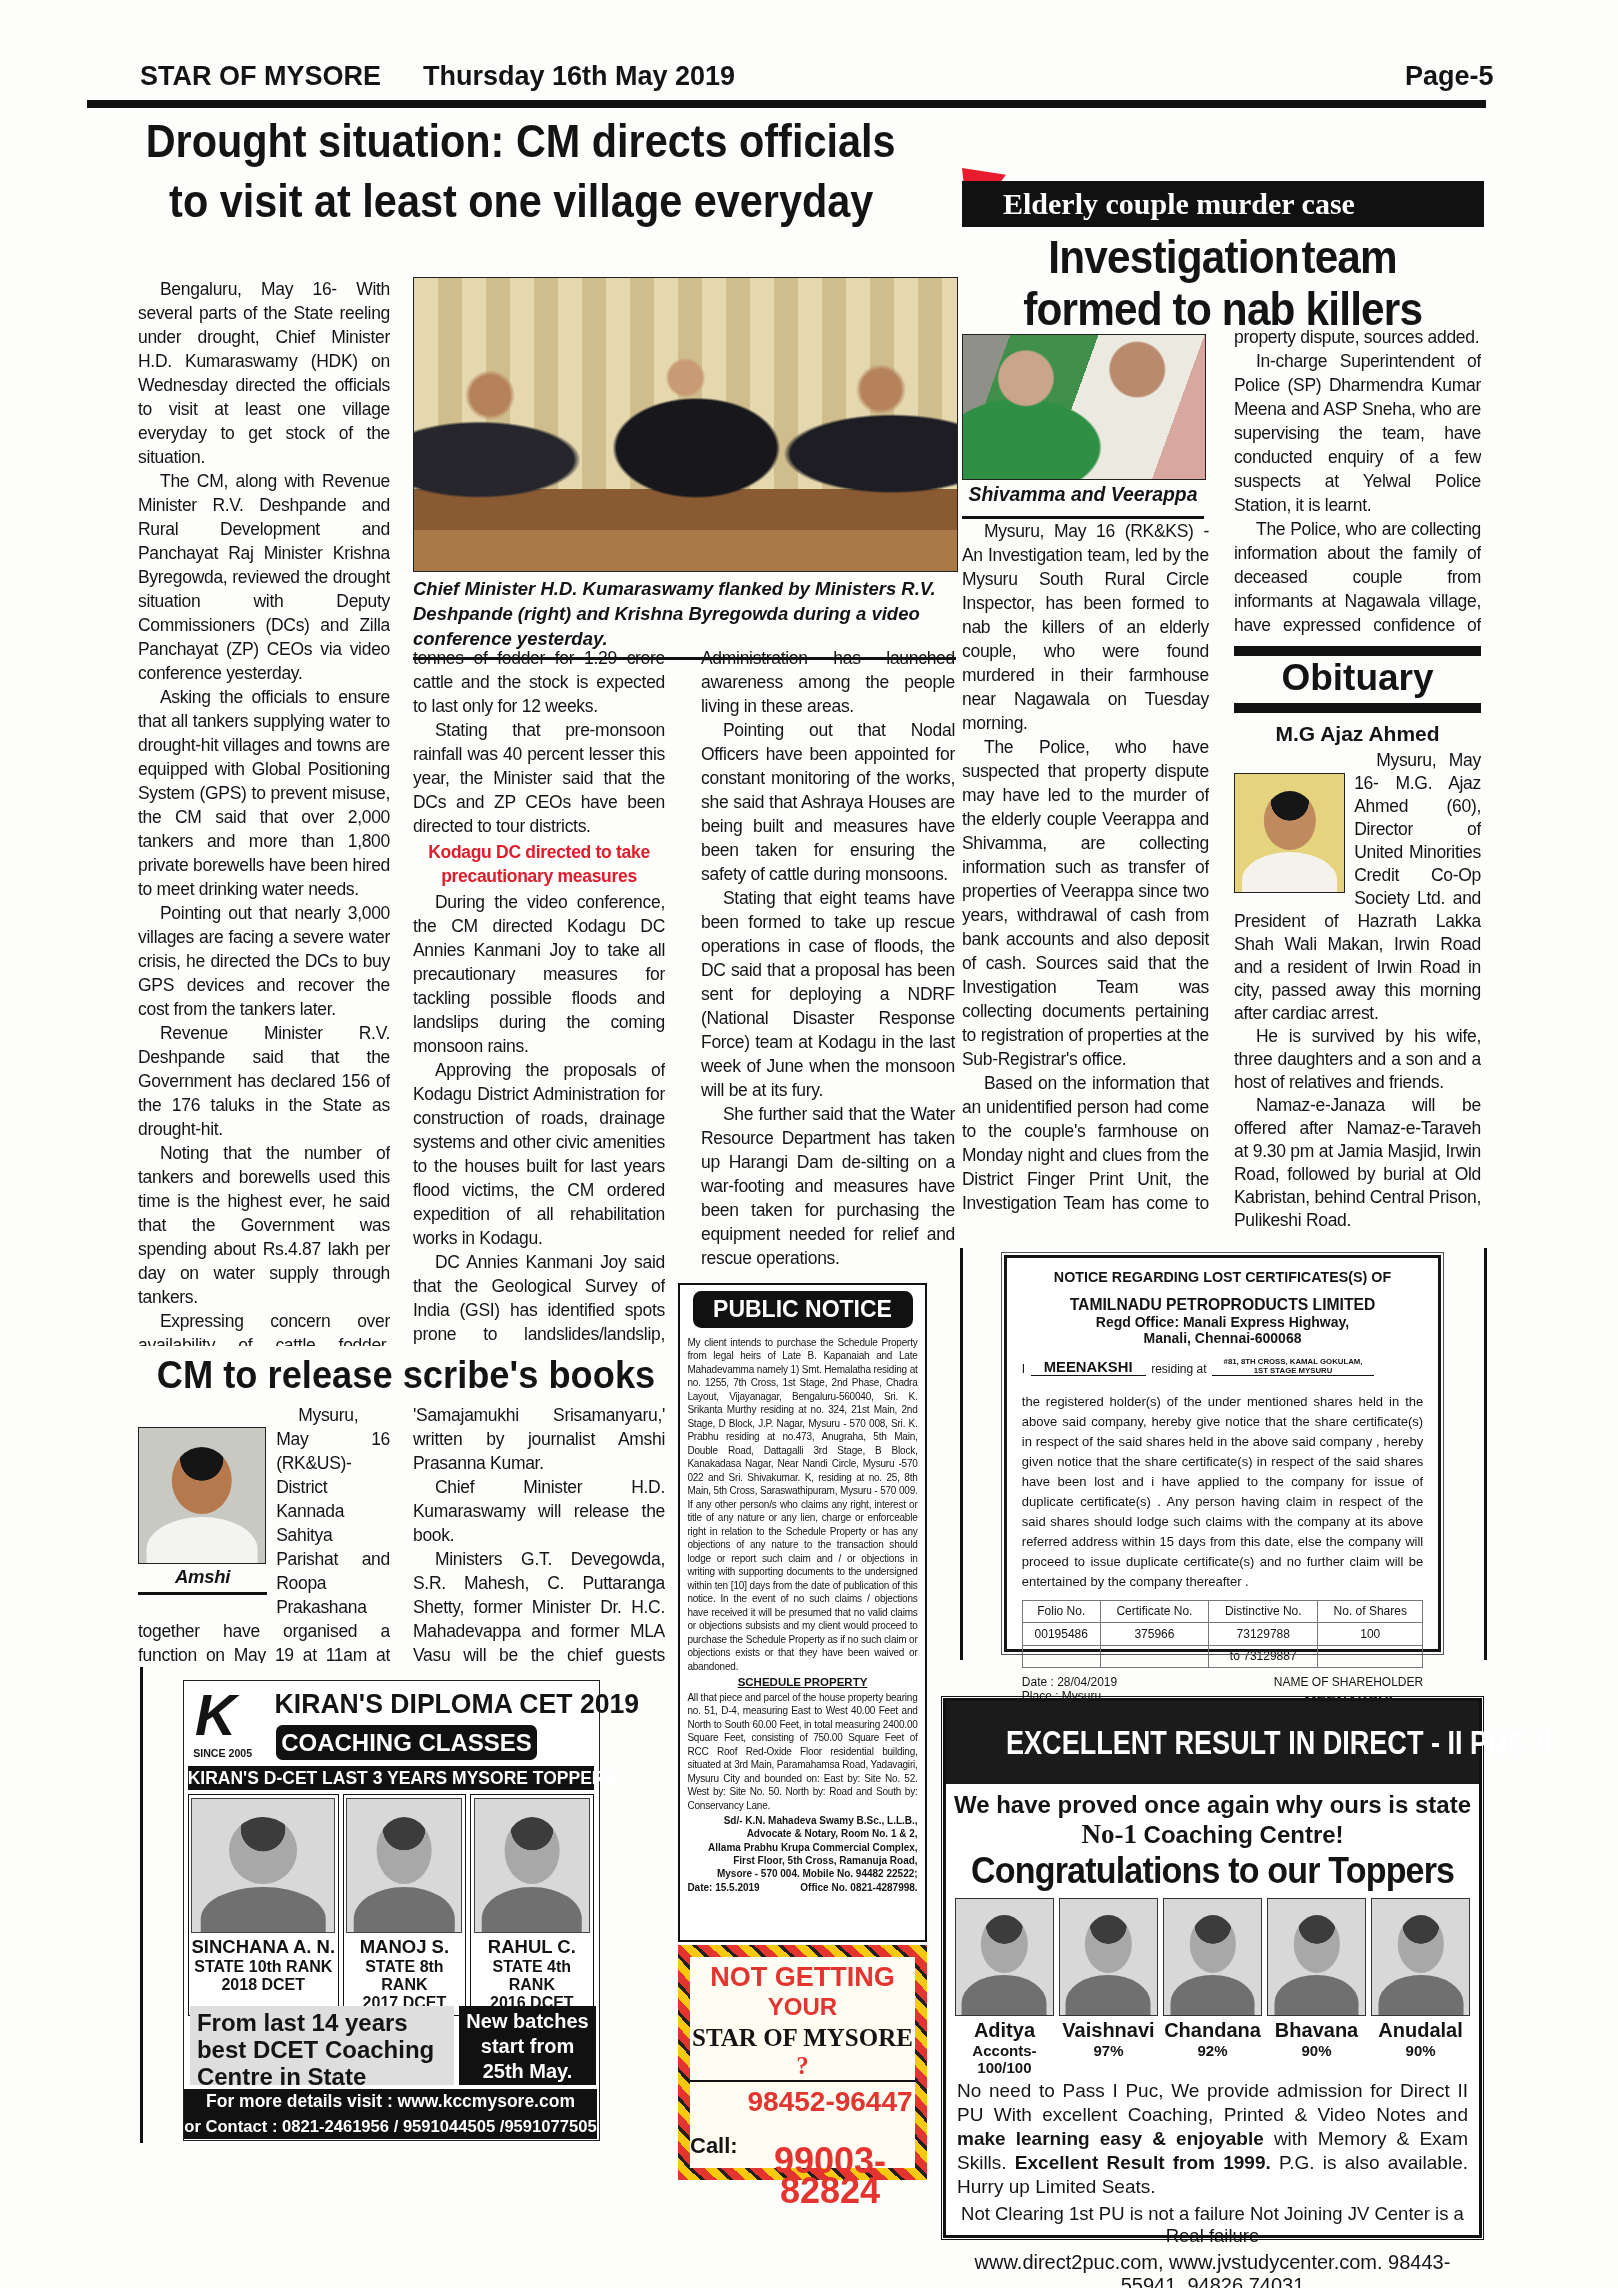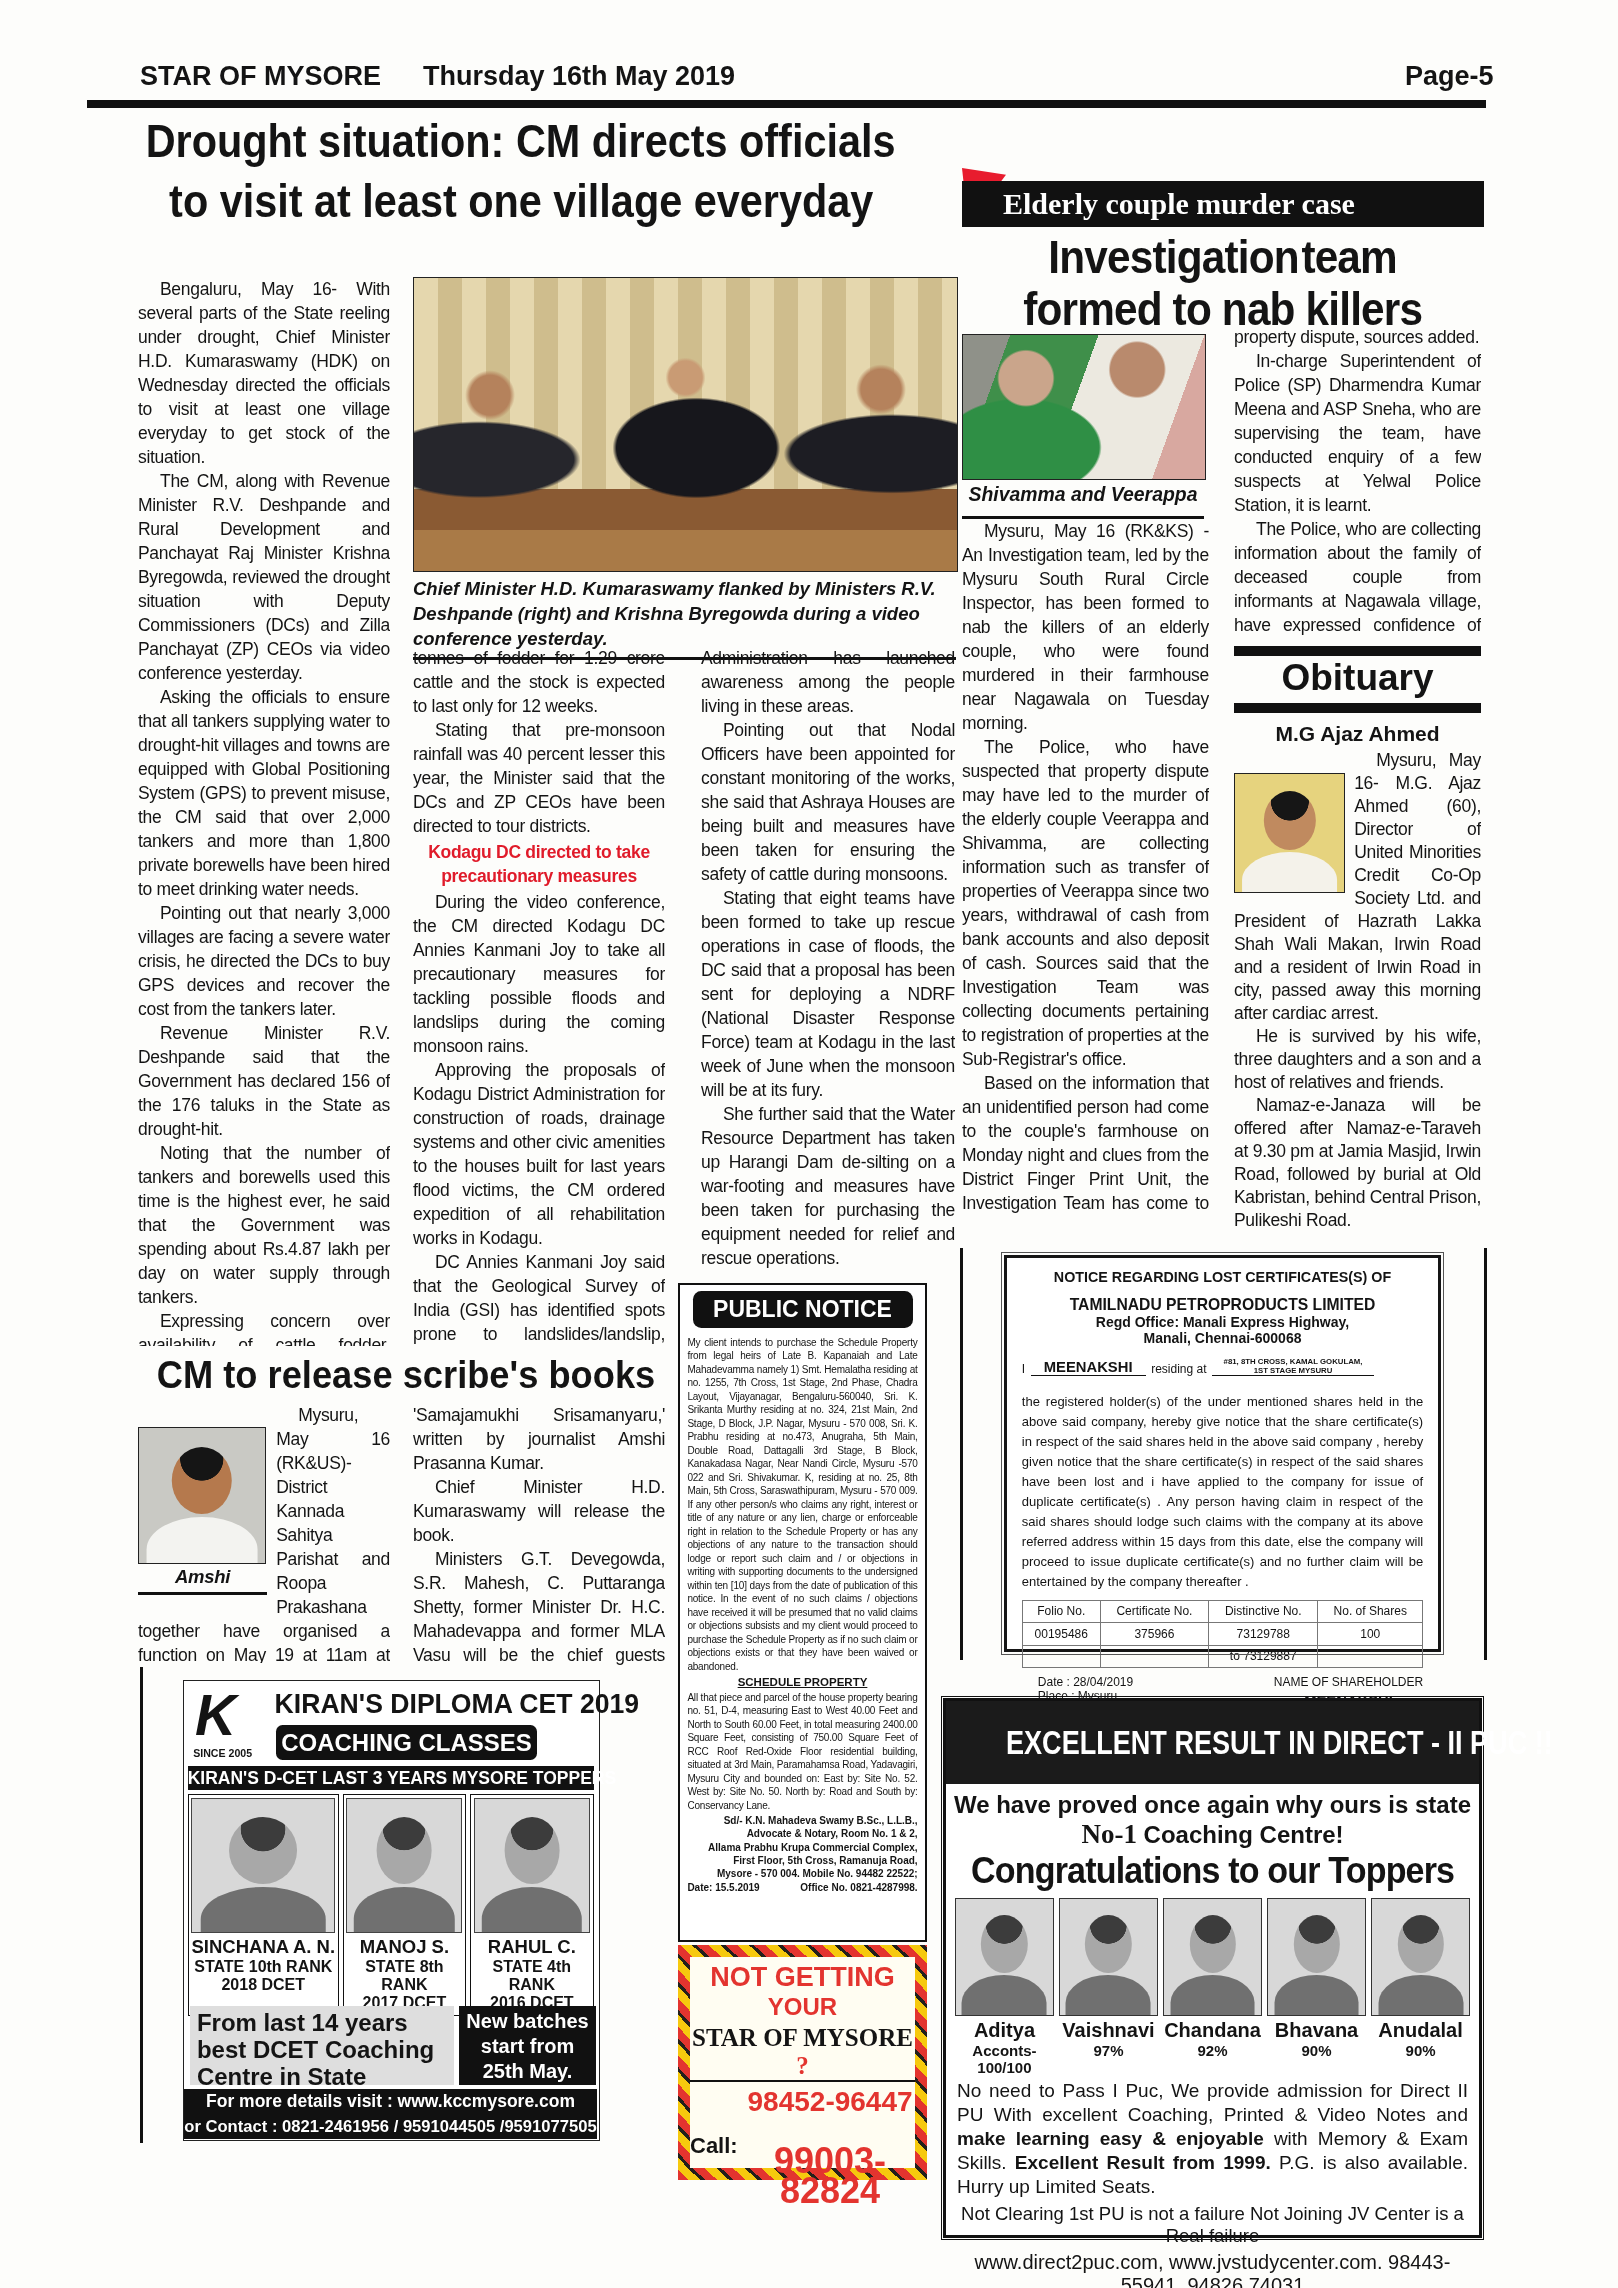--- a/index.html
+++ b/index.html
@@ -52,21 +52,21 @@
   
   .lc-box{left:1004px;top:1255px;width:437px;height:397px;border:3.7px solid #151515;outline:0.9px solid #555;
      outline-offset:2.8px;background:#fff;padding:11px 14.8px;box-sizing:border-box;font-size:12px;}
   .lc-center{text-align:center;font-weight:700;}
   .lc-fill{display:flex;align-items:flex-end;gap:5.5px;margin:11px 0 3.7px;}
   .lc-name{font-weight:700;font-size:14.8px;border-bottom:1.8px solid #111;flex:0 0 115px;text-align:center;}
   .lc-res{flex:0 0 162px;border-bottom:1.8px solid #111;font-weight:700;font-size:7.8px;line-height:9.2px;text-align:center;}
   .lc-body{text-align:justify;font-size:13px;line-height:20px;margin-top:16px;}
   .lc-table{width:100%;border-collapse:collapse;margin-top:7.4px;}
   .lc-table th,.lc-table td{border:0.9px solid #777;text-align:center;font-size:12px;font-weight:400;padding:3.7px 1.8px;}
-  .lc-foot{display:flex;justify-content:space-between;margin-top:7.4px;font-size:12px;margin-left:16px;}
+  .lc-foot{display:flex;justify-content:space-between;margin-top:7.4px;font-size:12px;}
   
   .k-box{left:183px;top:1680px;width:417px;height:461px;border:1.8px solid #222;background:#fff;box-sizing:border-box;}
   .k-box .in{position:absolute;}
   .k-logo{font-weight:900;font-style:italic;font-size:57px;line-height:57px;}
   .k-bar{background:#111;color:#fff;text-align:center;font-weight:700;}
   .k-card{flex:1;border:1.8px solid #111;padding:2.8px;text-align:center;background:#fff;}
   .k-photo{height:133px;border:0.9px solid #444;}
   .k-note{background:#dedede;font-weight:700;font-size:24px;line-height:27px;padding:2.8px 7.4px;box-sizing:border-box;}
   
   .som-box{left:678px;top:1945px;width:249px;height:235px;box-sizing:border-box;background:#fffdf2;

